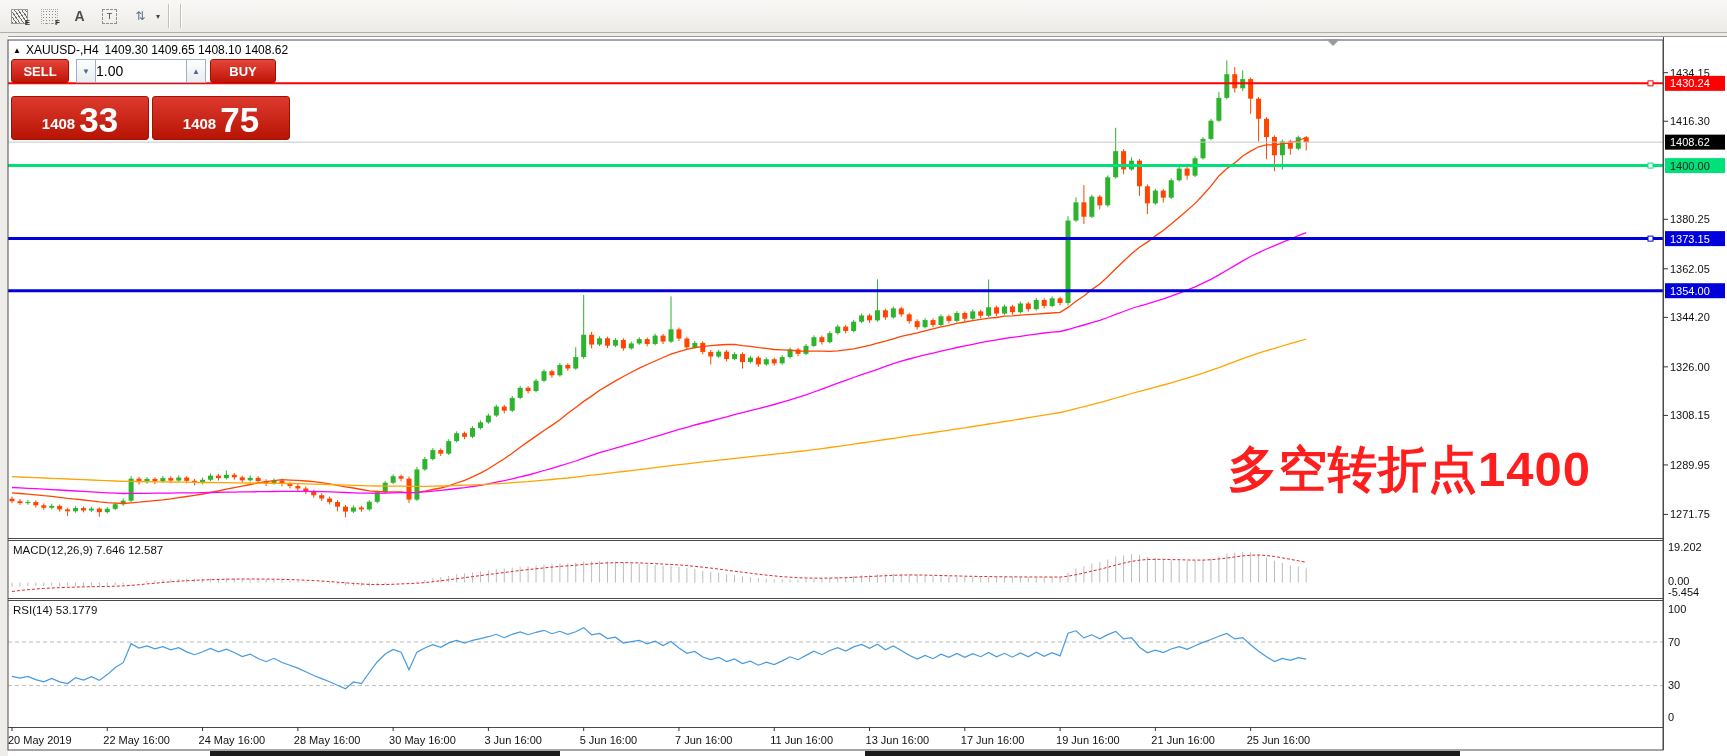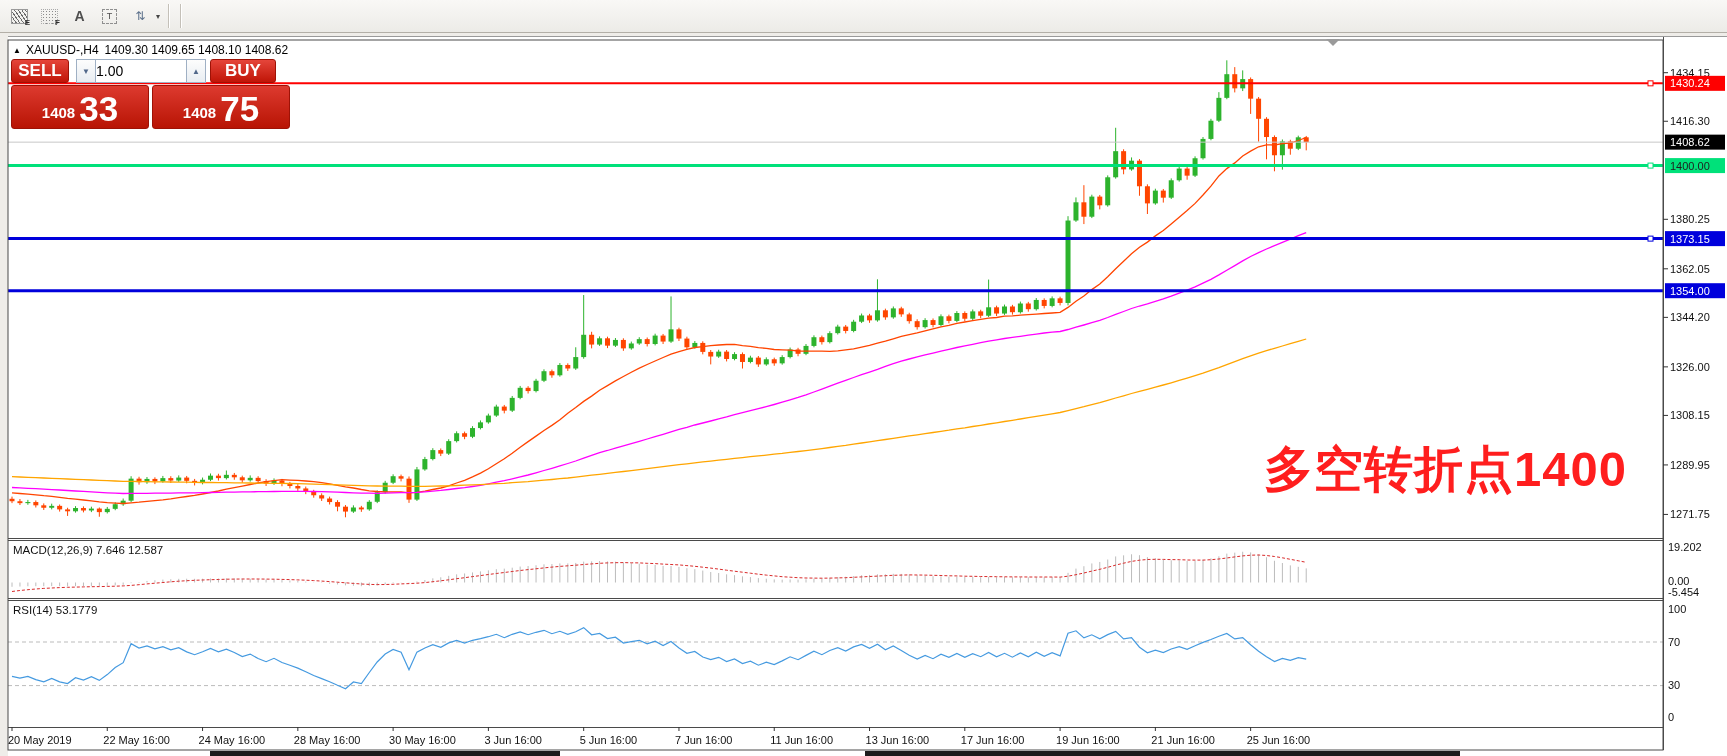--- a/index.html
+++ b/index.html
@@ -14,32 +14,32 @@
   .tbicon .arr{font-size:12px;color:#5a6f8a;letter-spacing:-2px}
   .caret{font-size:8px;color:#444;margin:0 4px 0 0}
   .tb-sep{width:1px;height:24px;background:#c4c0b8;box-shadow:1px 0 0 #fff;margin:0 7px 0 4px}
   .tf-btn{padding:4px 8px;font-size:11px;color:#333;border:1px solid transparent;margin-right:3px;border-radius:2px}
   .tf-btn.active{background:#fdfdfb;border-color:#b5b1a9}
   .header-line{position:absolute;left:13px;top:43px;font-size:12px;color:#000;z-index:5;white-space:nowrap}
   .header-line .tri{font-size:8px;vertical-align:1px;margin-right:5px}
   .header-line .ohlc{margin-left:6px}
   .trade{position:absolute;left:11px;top:59px;z-index:6}
   .trow{display:flex;height:24px;align-items:stretch}
-  .btn-sell,.btn-buy{background:linear-gradient(#e5453a,#c01507);color:#fff;font-weight:bold;font-size:17px;display:flex;align-items:center;justify-content:center;border-radius:3px;border:1px solid #9e1206}
+  .btn-sell,.btn-buy{background:linear-gradient(#e5453a,#c01507);color:#fff;font-weight:bold;font-size:13px;display:flex;align-items:center;justify-content:center;border-radius:3px;border:1px solid #9e1206}
   .btn-sell{width:56px}
   .btn-buy{width:64px;margin-left:4px}
   .spin{width:20px;background:linear-gradient(#fdfdfd,#e8edf2);border:1px solid #9fb0c4;color:#51688a;font-size:8px;display:flex;align-items:center;justify-content:center;box-sizing:border-box}
   .spin.dn{margin-left:7px}
   .vol{width:90px;border:1px solid #9fb0c4;border-left:none;border-right:none;font-size:14px;padding:0 6px 0 0;font-family:"Liberation Sans",sans-serif;outline:none;box-sizing:border-box}
-  .quotes{display:flex;margin-top:2px}
+  .quotes{display:flex;margin-top:13px}
   .qpanel{background:linear-gradient(#dd3a2f,#b81404);border:1px solid #9e1206;border-radius:3px;color:#fff;width:136px;height:39px;display:flex;align-items:flex-end;justify-content:center;padding-bottom:3px;box-sizing:content-box}
   .qpanel+.qpanel{margin-left:3px}
   .qsmall{font-size:15px;font-weight:bold;margin-right:4px;line-height:24px}
   .qbig{font-size:35px;font-weight:bold;line-height:32px}
-  .annotation{position:absolute;left:1264px;top:437px;font-size:49px;font-weight:bold;letter-spacing:1px;z-index:4;white-space:nowrap}
+  .annotation{position:absolute;left:1228px;top:437px;font-size:49px;font-weight:bold;letter-spacing:1px;z-index:4;white-space:nowrap}
   #chart-svg{position:absolute;left:0;top:0;z-index:1}
   text{font-family:"Liberation Sans",sans-serif}
 </style>
 </head>
 <body>
 
 <div class="toolbar">
   <div id="icon-row" style="display:flex;align-items:center">
       <span class="tbicon">
         <span class="motif-hatch"></span>

